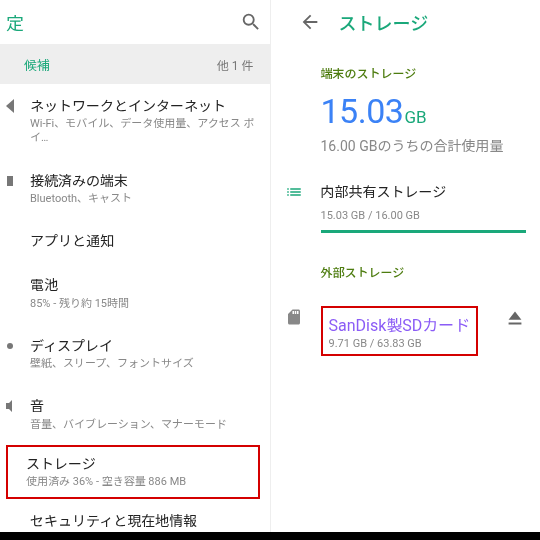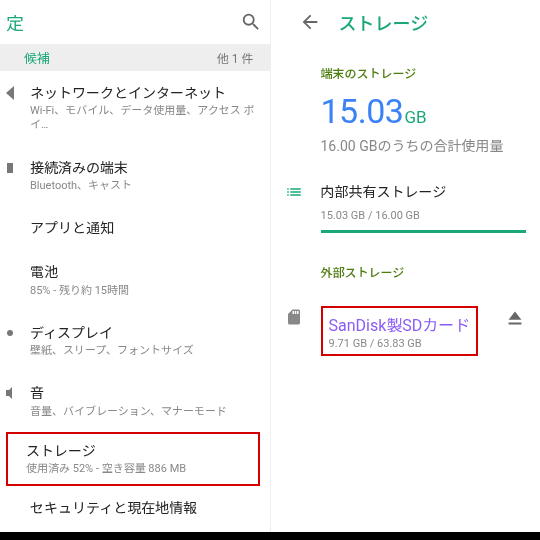--- a/index.html
+++ b/index.html
@@ -8,21 +8,21 @@
   .left, .right { flex: 1; display: flex; flex-direction: column; background: #fff; }
   .left { border-right: 1px solid #eee; }
   .topbar { height: 44px; display: flex; align-items: center; padding: 0 8px; }
   .topbar-left { }
   .topbar-left .title-partial { color: #1aa87a; font-size: 18px; margin-left: -2px; }
   .topbar-right .back { margin-left: 20px; margin-right: 18px; }
   .topbar-right .title { color: #1aa87a; font-size: 18px; font-weight: 500; }
   .search-ic { margin-left: auto; }
   .icon { width: 22px; height: 22px; display: inline-flex; align-items: center; justify-content: center; color: #666; }
   .icon svg { width: 22px; height: 22px; fill: currentColor; }
-  .suggest { background: #eeeeee; display: flex; align-items: center; height: 27px; padding: 0 16px 0 24px; font-size: 13px; }
+  .suggest { background: #eeeeee; display: flex; align-items: center; height: 40px; padding: 0 16px 0 24px; font-size: 13px; }
   .suggest .cand { color: #1aa87a; }
   .suggest .more { margin-left: auto; color: #777; font-size: 12px; }
   .list { flex: 1; overflow: hidden; }
   .row { display: flex; padding: 13px 12px 13px 6px; align-items: flex-start; }
   .row .icslot { width: 20px; display: flex; justify-content: flex-start; padding-top: 2px; }
   .row .icslot .glyph { width: 8px; height: 14px; color: #777; }
   .row .txt { flex: 1; padding-left: 4px; }
   .row .txt .t1 { font-size: 14px; color: #222; line-height: 1.3; }
   .row .txt .t2 { font-size: 11px; color: #888; margin-top: 2px; line-height: 1.3; }
   .row.boxed { border: 2px solid #d40000; margin: 0 10px 0 6px; padding: 8px 6px 8px 0; }
@@ -121,21 +121,21 @@
           </div>
         <div class="txt">
           <div class="t1">音</div>
           <div class="t2">音量、バイブレーション、マナーモード</div>
         </div>
       </div>
       <div class="row boxed">
         <div class="icslot"></div>
         <div class="txt">
           <div class="t1">ストレージ</div>
-          <div class="t2">使用済み 52% - 空き容量 886 MB</div>
+          <div class="t2">使用済み 36% - 空き容量 886 MB</div>
         </div>
       </div>
       <div class="row" style="padding-bottom:0">
         <div class="icslot"></div>
         <div class="txt">
           <div class="t1">セキュリティと現在地情報</div>
         </div>
       </div>
     </div>
   </div>

